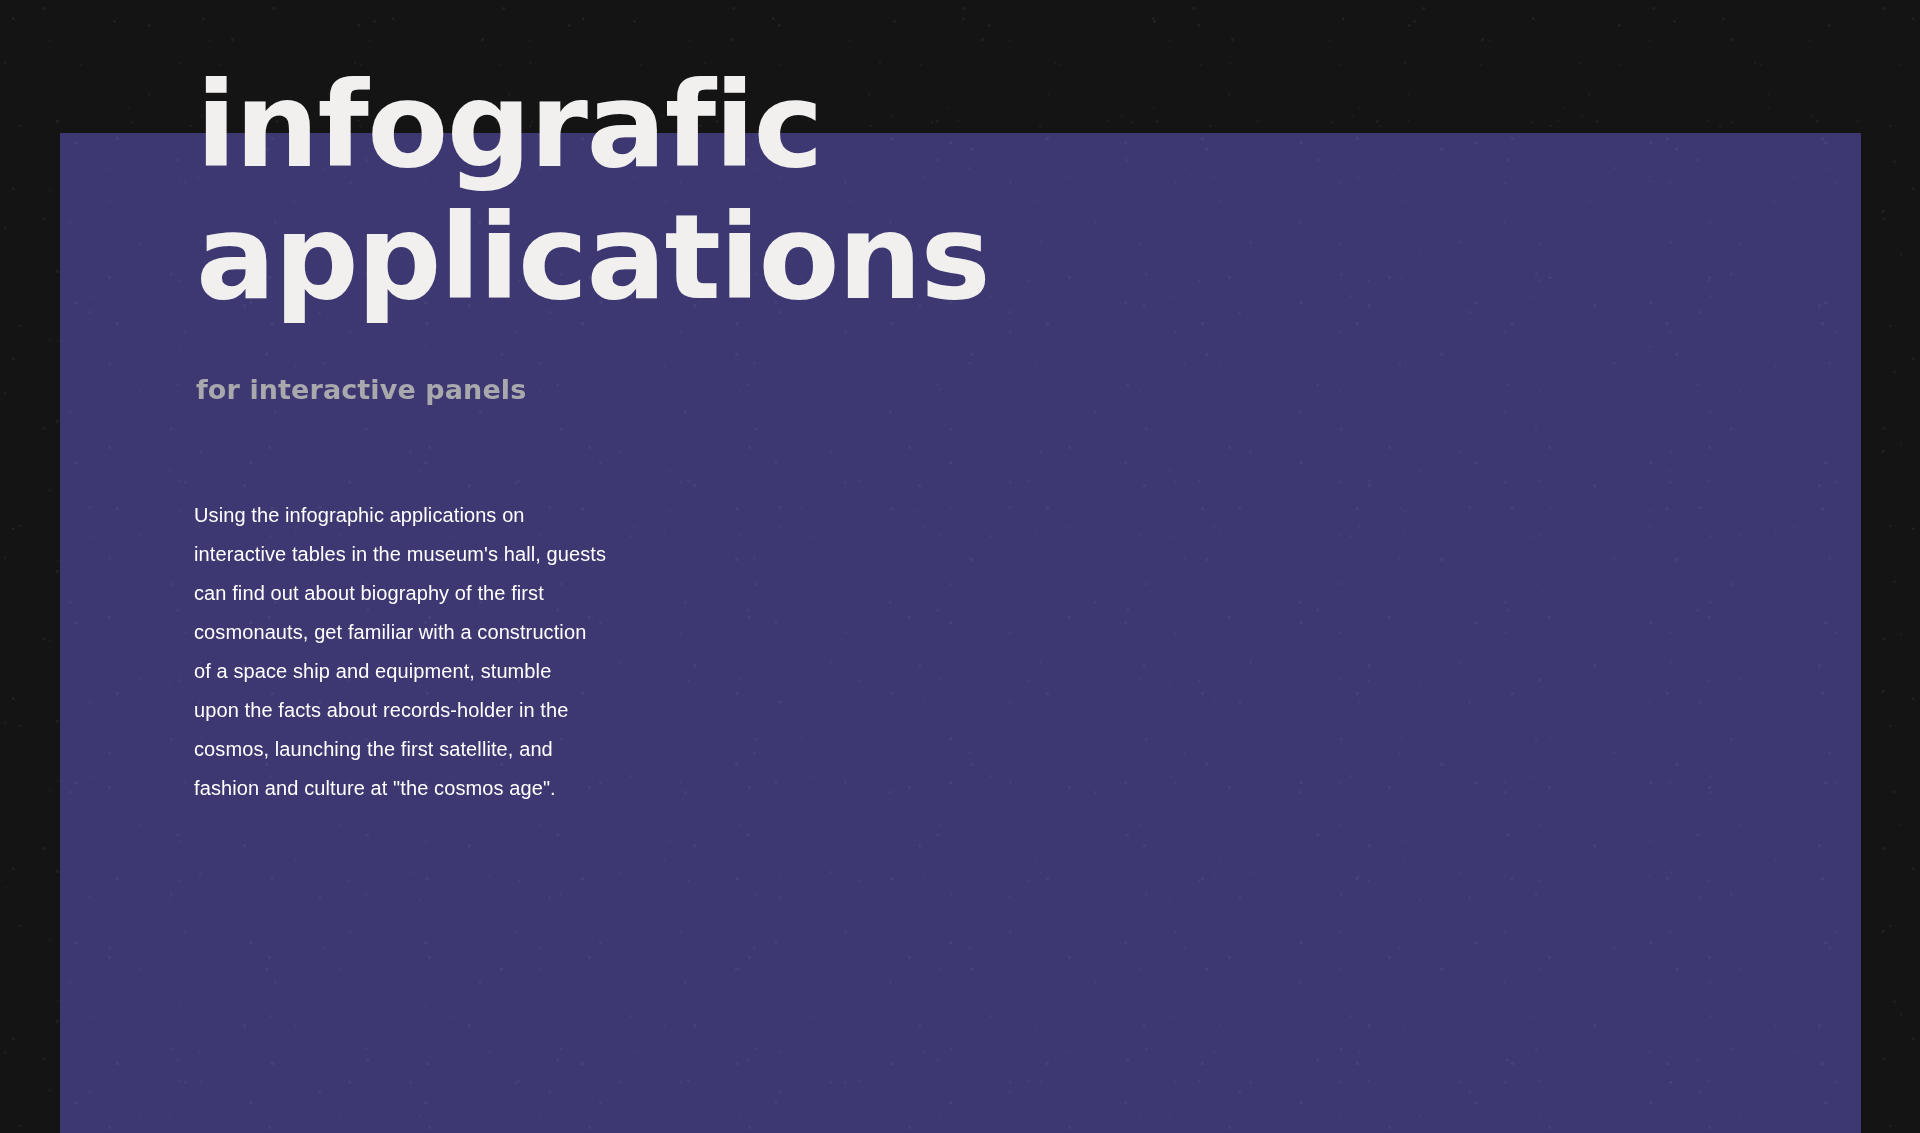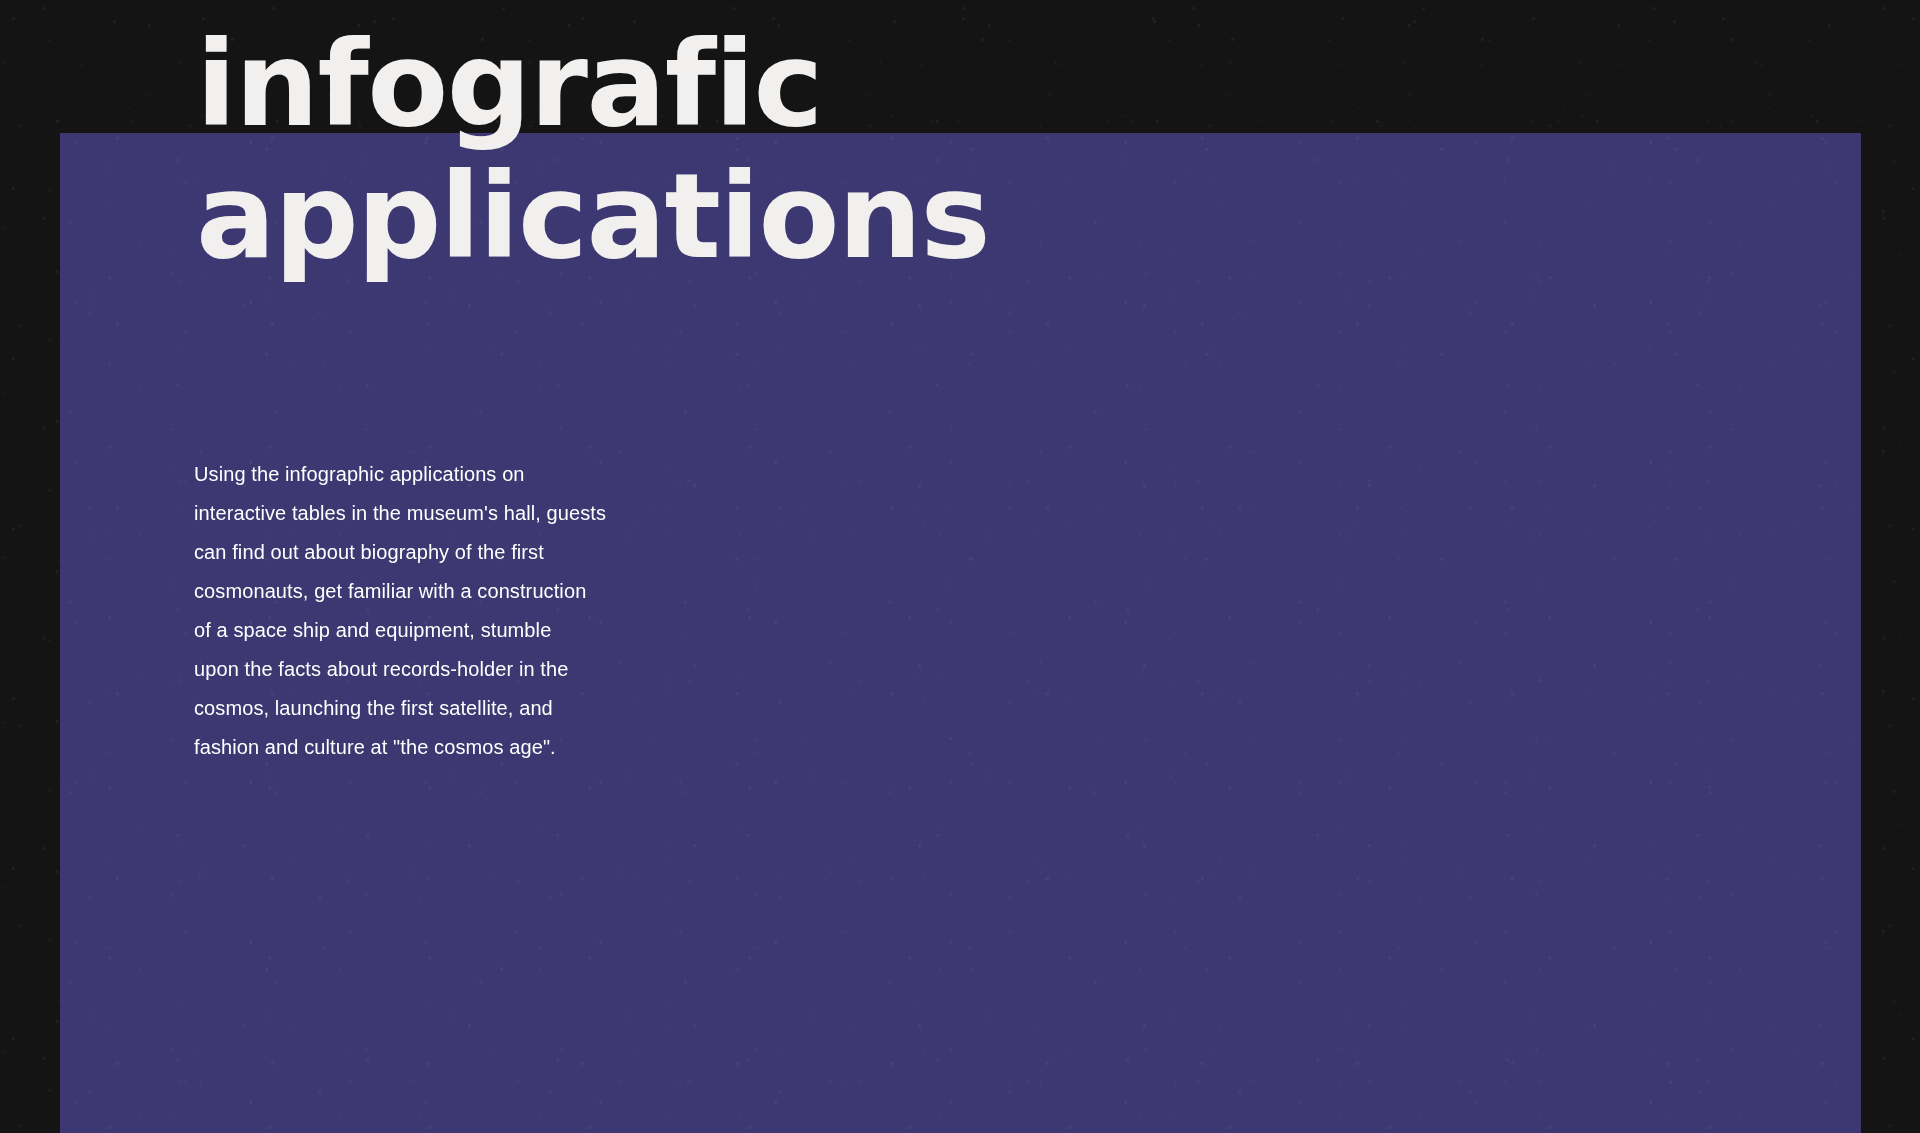--- a/index.html
+++ b/index.html
@@ -93,21 +93,21 @@
                      195px 155px, 170px 200px, 225px 180px, 150px 230px,
                      185px 165px, 210px 210px, 200px 145px, 230px 195px;
   }
 
   
   #content {
     position: absolute;
     inset: 0;
     pointer-events: none;
   }
-  #content > * { pointer-events: auto; }
+  #content > * { pointer-events: auto; margin-top: 41px; }
 
   .headline {
     position: absolute;
     left: 196px;
     top: 18px;
     width: 1300px;
     margin: 0;
     color: #f1f0ee;
     font-family: "DejaVu Sans", "Liberation Sans", sans-serif;
     font-weight: 700;
@@ -153,20 +153,21 @@
 
   <div id="panel">
     <div class="noise-purple"></div>
   </div>
 
   <div id="content">
 
     <h1 class="headline">infografic
 applications</h1>
 
+    <p class="subtitle">for interactive panels</p>
 
     <p class="body-copy">Using the infographic applications on
 interactive tables in the museum's hall, guests
 can find out about biography of the first
 cosmonauts, get familiar with a construction
 of a space ship and equipment,  stumble
 upon the facts about records-holder in the
 cosmos, launching the first satellite, and
 fashion and culture at "the cosmos age".</p>
 

